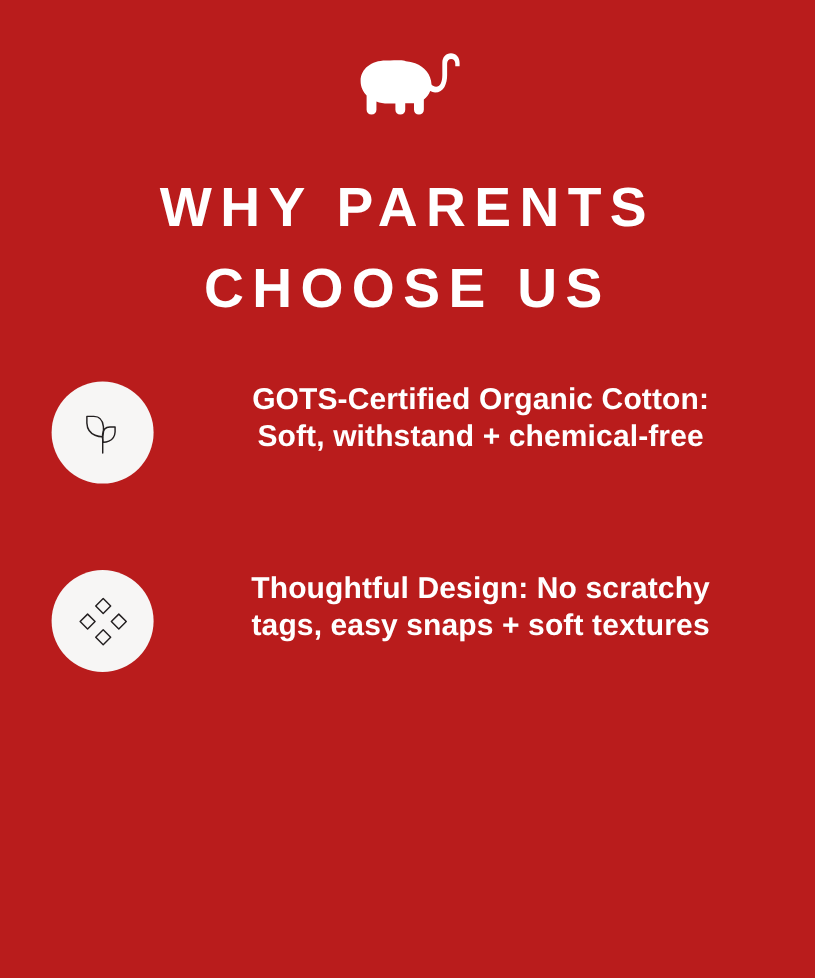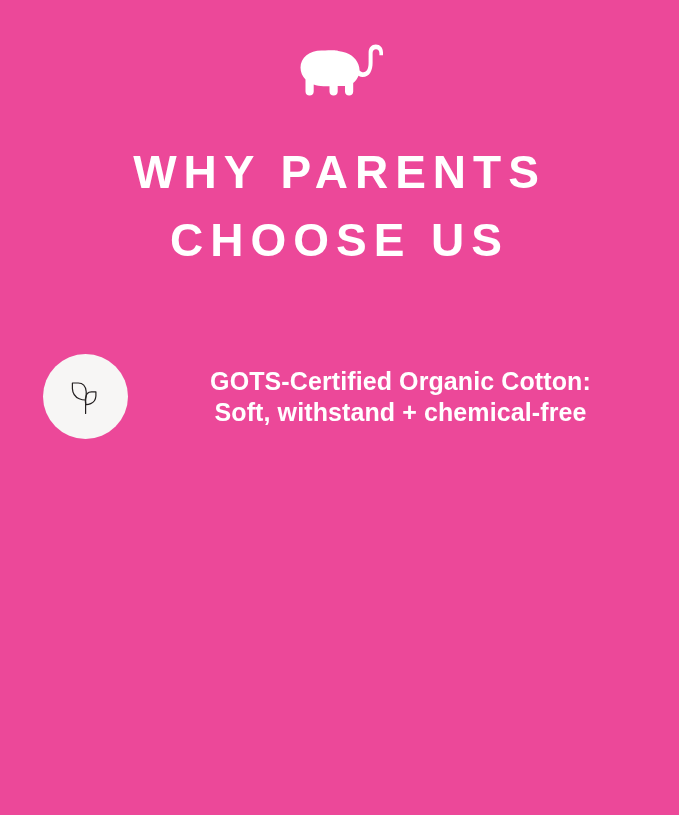--- a/index.html
+++ b/index.html
@@ -11,21 +11,21 @@
     height: 815px;
     background: #aba2a0;
     font-family: "Liberation Sans", sans-serif;
     overflow: hidden;
   }
 
   .panel {
     position: relative;
     width: 679px;
     height: 815px;
-    background: #ec4899;
+    background: #b91c1c;
     display: flex;
     flex-direction: column;
     align-items: center;
   }
 
   
   .logo-wrap {
     margin-top: 38px;
     width: 100px;
     height: 66px;
@@ -54,21 +54,21 @@
 
   
   .features {
     margin-top: 44px;
     width: 679px;
     display: flex;
     flex-direction: column;
   }
   .feature-row {
     display: flex;
-    align-items: center;
+    align-items: flex-start;
     height: 157px;
   }
   .icon-badge {
     flex: 0 0 auto;
     margin-left: 43px;
     width: 85px;
     height: 85px;
     border-radius: 50%;
     background: #f7f6f5;
     display: flex;
@@ -145,16 +145,34 @@
             </g>
           </svg>
         </span>
       </div>
       <div class="feature-text">
         <span class="tl">GOTS-Certified Organic Cotton:</span>
         <span class="tl">Soft, withstand + chemical-free</span>
       </div>
     </div>
 
+    <div class="feature-row">
+      <div class="icon-badge">
+        <span>
+          <svg width="44" height="44" viewBox="0 0 44 44" aria-hidden="true">
+            <g fill="none" stroke="#231f20" stroke-width="1.2" stroke-linejoin="round">
+              <rect x="17.6" y="4.6" width="8.8" height="8.8" transform="rotate(45 22 9)"></rect>
+              <rect x="4.6" y="17.6" width="8.8" height="8.8" transform="rotate(45 9 22)"></rect>
+              <rect x="30.6" y="17.6" width="8.8" height="8.8" transform="rotate(45 35 22)"></rect>
+              <rect x="17.6" y="30.6" width="8.8" height="8.8" transform="rotate(45 22 35)"></rect>
+            </g>
+          </svg>
+        </span>
+      </div>
+      <div class="feature-text">
+        <span class="tl">Thoughtful Design: No scratchy</span>
+        <span class="tl">tags, easy snaps + soft textures</span>
+      </div>
+    </div>
 
 
   </div>
 </div>
 
 </body></html>

